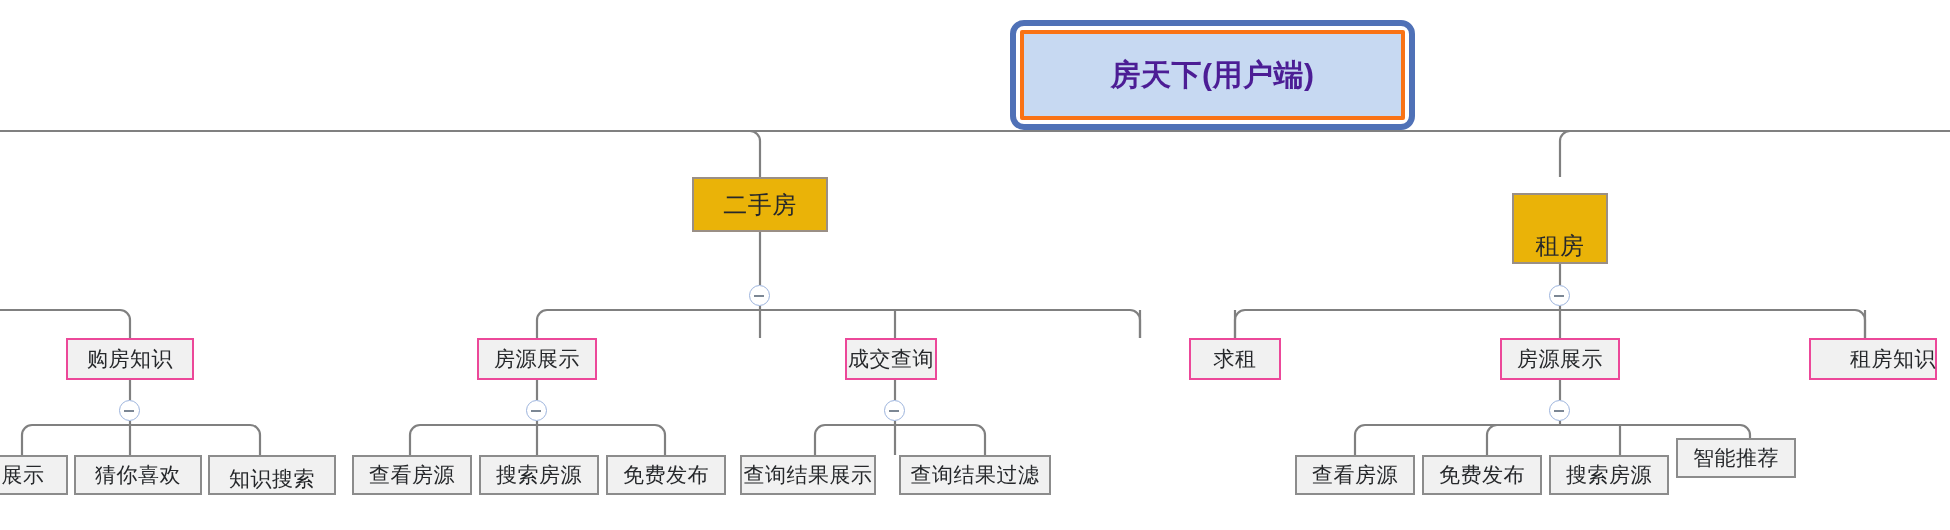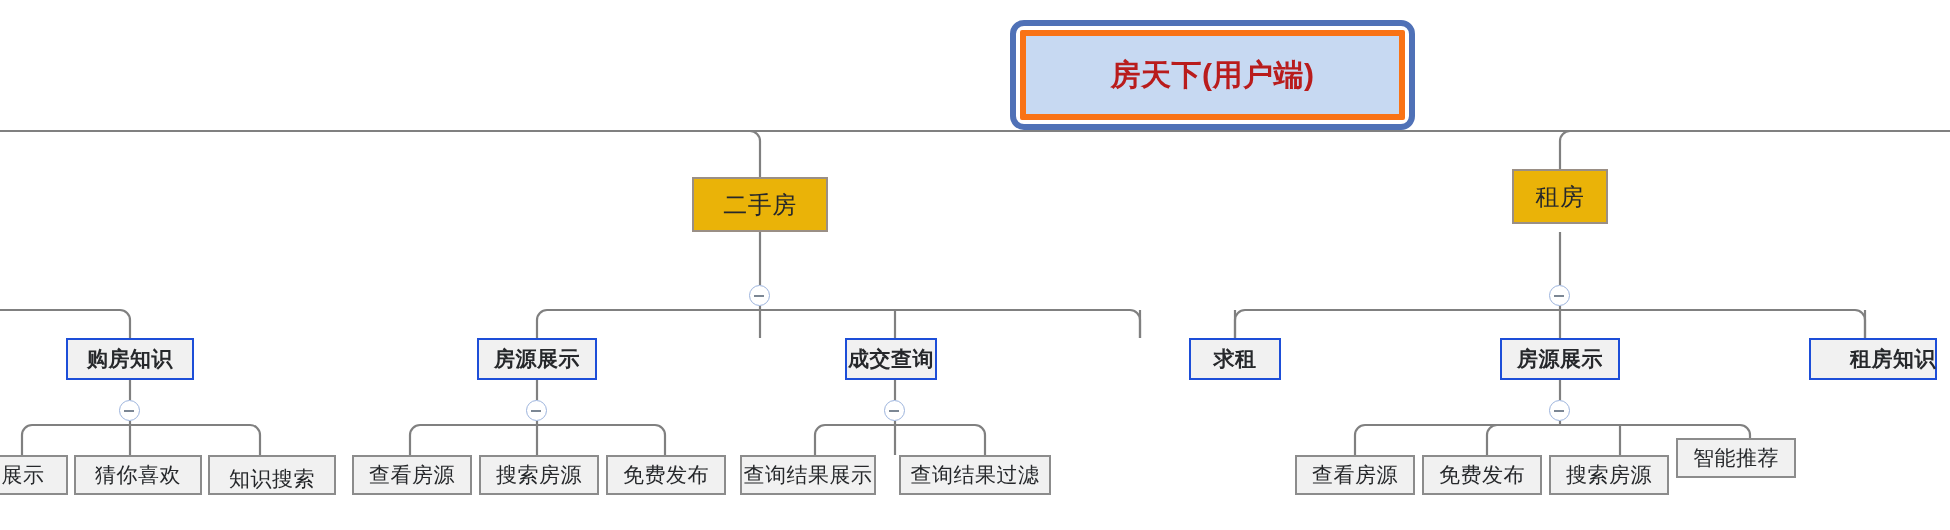--- a/index.html
+++ b/index.html
@@ -35,40 +35,39 @@
     justify-content: center;
     white-space: nowrap;
     color: #26282b;
     background: #f1f1f1;
     border: 2px solid #8c8c8c;
     font-size: 21px;
     letter-spacing: 0.5px;
   }
   .node.lvl3 {
     background: #f1f1f1;
-    border: 2px solid #1d4ed8;
+    border: 2px solid #ec4899;
     font-size: 21px;
-    font-weight: bold;
   }
   .node.lvl4 {
     background: #f1f1f1;
     border: 2px solid #8c8c8c;
     font-size: 21px;
   }
   .node.branch {
     background: #eab308;
     border: 2px solid #9a8f85;
     font-size: 24px;
   }
   .node.root {
     background: #c7d9f2;
-    border: 6px solid #f97316;
+    border: 4px solid #f97316;
     font-size: 30px;
     font-weight: bold;
-    color: #b91c1c;
+    color: #4c1d95;
     border-radius: 2px;
     z-index: 4;
     align-items: center;
   }
   .root-frame {
     position: absolute;
     box-sizing: border-box;
     border: 6px solid #4f71b7;
     border-radius: 14px;
     background: #ffffff;
@@ -156,21 +155,21 @@
   </svg>
 
   <div class="root-frame" style="left:1010px; top:20px; width:405px; height:110px;"></div>
   <div class="node root" style="left:1020px; top:30px; width:385px; height:90px;">
     <span>房天下(用户端)</span>
   </div>
 
   <div class="node branch" style="left:692px; top:177px; width:136px; height:55px;">
     <span>二手房</span>
   </div>
-  <div class="node branch" style="left:1512px; top:169px; width:96px; height:55px;">
+  <div class="node branch" style="left:1512px; top:193px; width:96px; height:71px;align-items:flex-end;">
     <span>租房</span>
   </div>
 
   <div class="node lvl3" style="left:66px; top:338px; width:128px; height:42px;">
     <span>购房知识</span>
   </div>
   <div class="node lvl3" style="left:477px; top:338px; width:120px; height:42px;">
     <span>房源展示</span>
   </div>
   <div class="node lvl3" style="left:837px; top:338px; width:92px; height:42px;margin-left:8px;">

